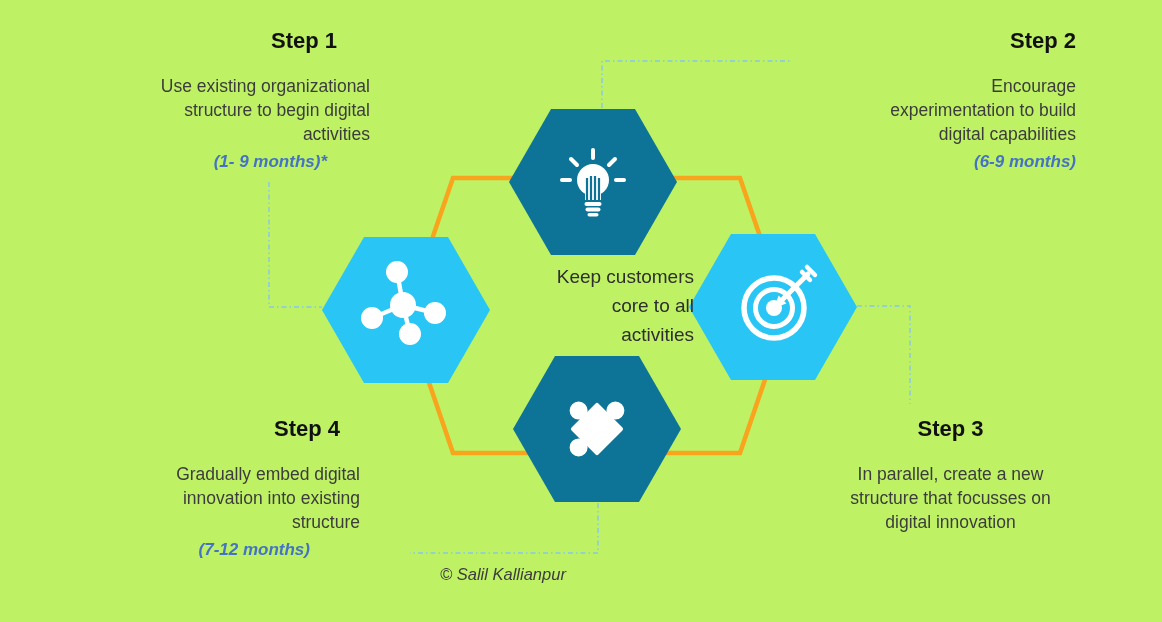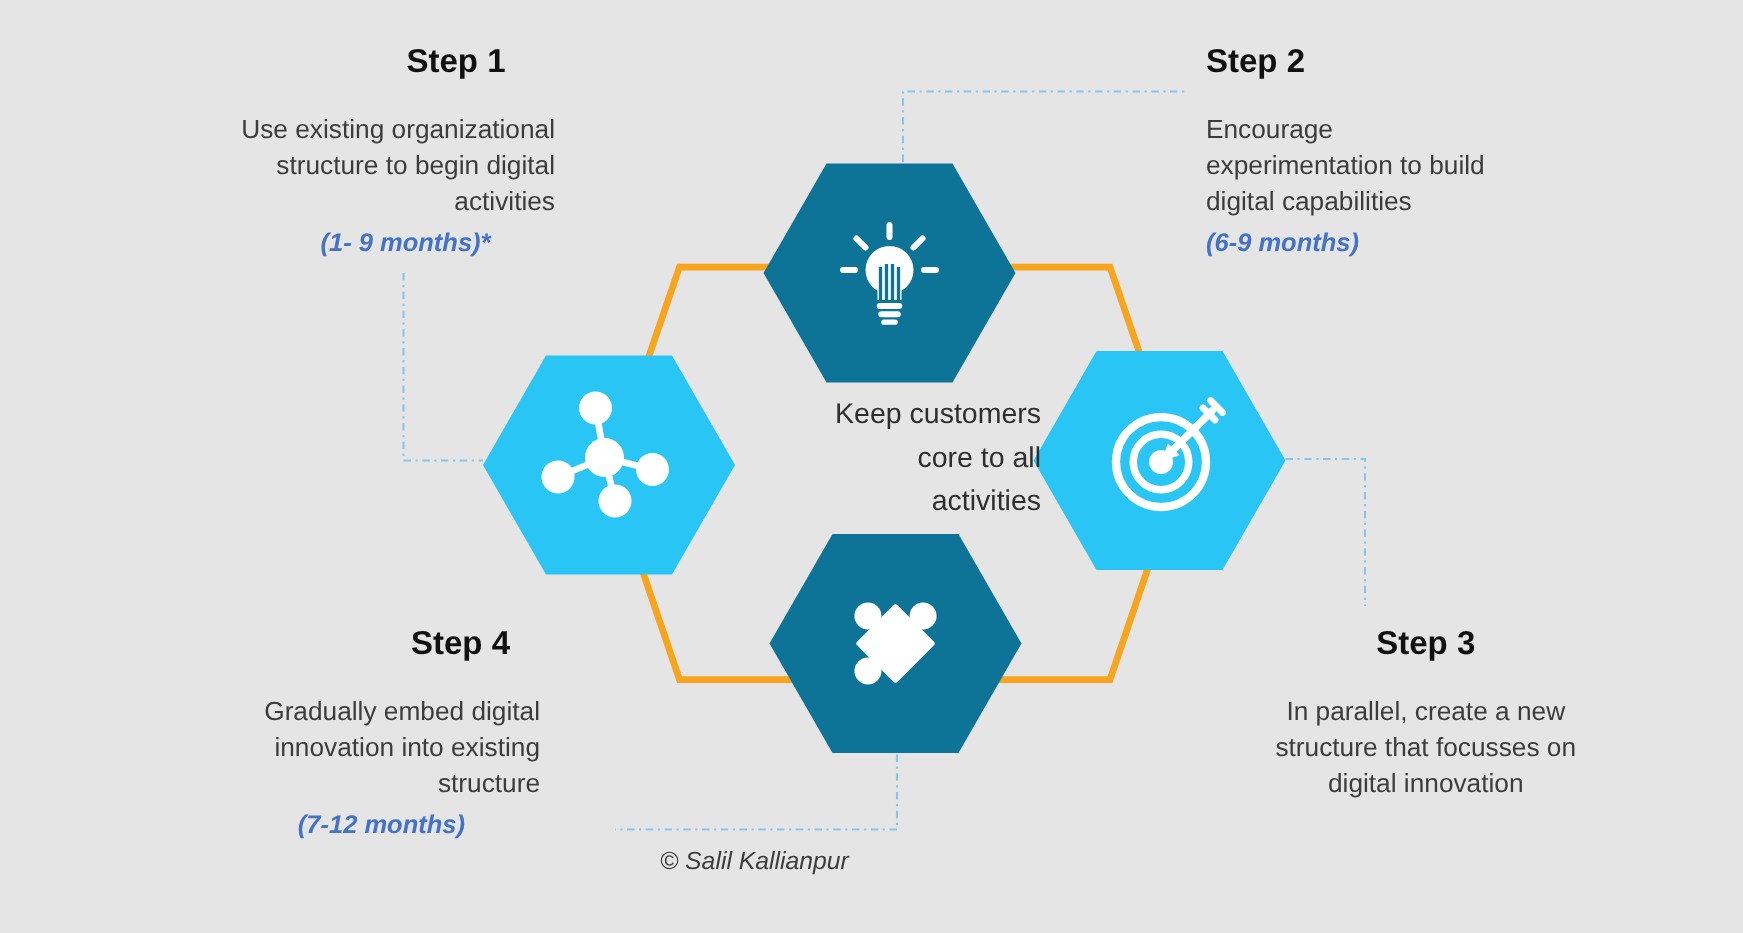--- a/index.html
+++ b/index.html
@@ -1,30 +1,30 @@
 <!DOCTYPE html>
 <html><head>
 <meta charset="utf-8">
 <style>
   html,body { margin:0; padding:0; background:#ffffff; }
   .canvas {
-    position:relative; width:1162px; height:622px; background:#e5e5e5;
+    position:relative; width:1162px; height:622px; background:#bef264;
     font-family:"Liberation Sans", sans-serif; overflow:hidden;
   }
   .abs { position:absolute; }
   .step { position:absolute; }
   .title { font-size:22px; font-weight:700; color:#111111; line-height:30px; }
   .body  { font-size:17.5px; line-height:24px; color:#3c3c3c; margin-top:18px; white-space:pre-line; }
   .duration { font-size:17px; font-weight:700; font-style:italic; line-height:22px; margin-top:5px; }
 
   .s1 { left:90px;  top:26px;  width:280px; text-align:right; }
   .s1 .title { padding-right:33px; }
   .s1 .duration { padding-right:43px; }
 
-  .s2 { left:804px; top:26px;  width:272px; text-align:left; }
+  .s2 { left:804px; top:26px;  width:272px; text-align:right; }
 
   .s3 { left:808px; top:414px; width:285px; text-align:center; }
   .s3 .duration { padding-left:25px; }
 
   .s4 { left:100px; top:414px; width:260px; text-align:right; }
   .s4 .title { padding-right:20px; }
   .s4 .duration { padding-right:50px; }
 
   .center-label {
     left:488px; top:262px; width:206px; text-align:right;

